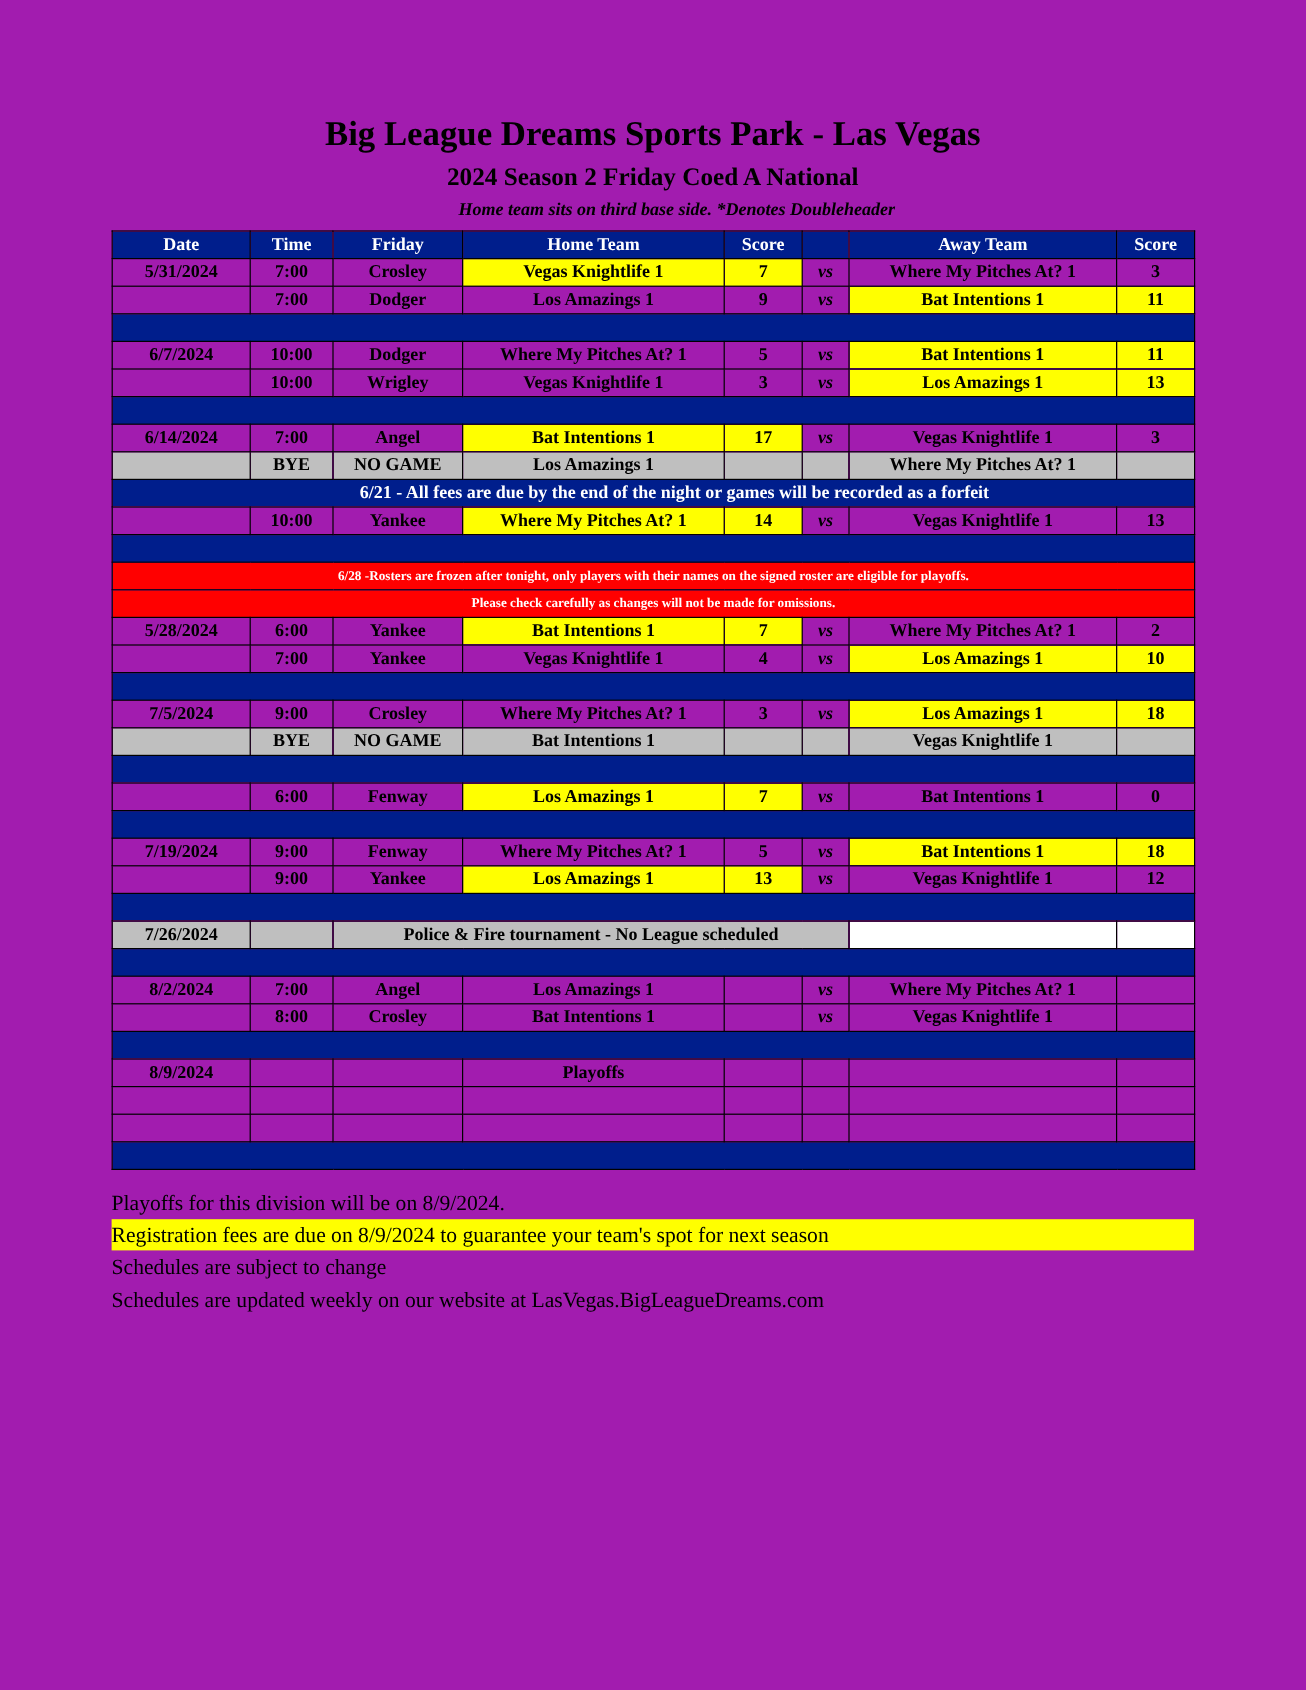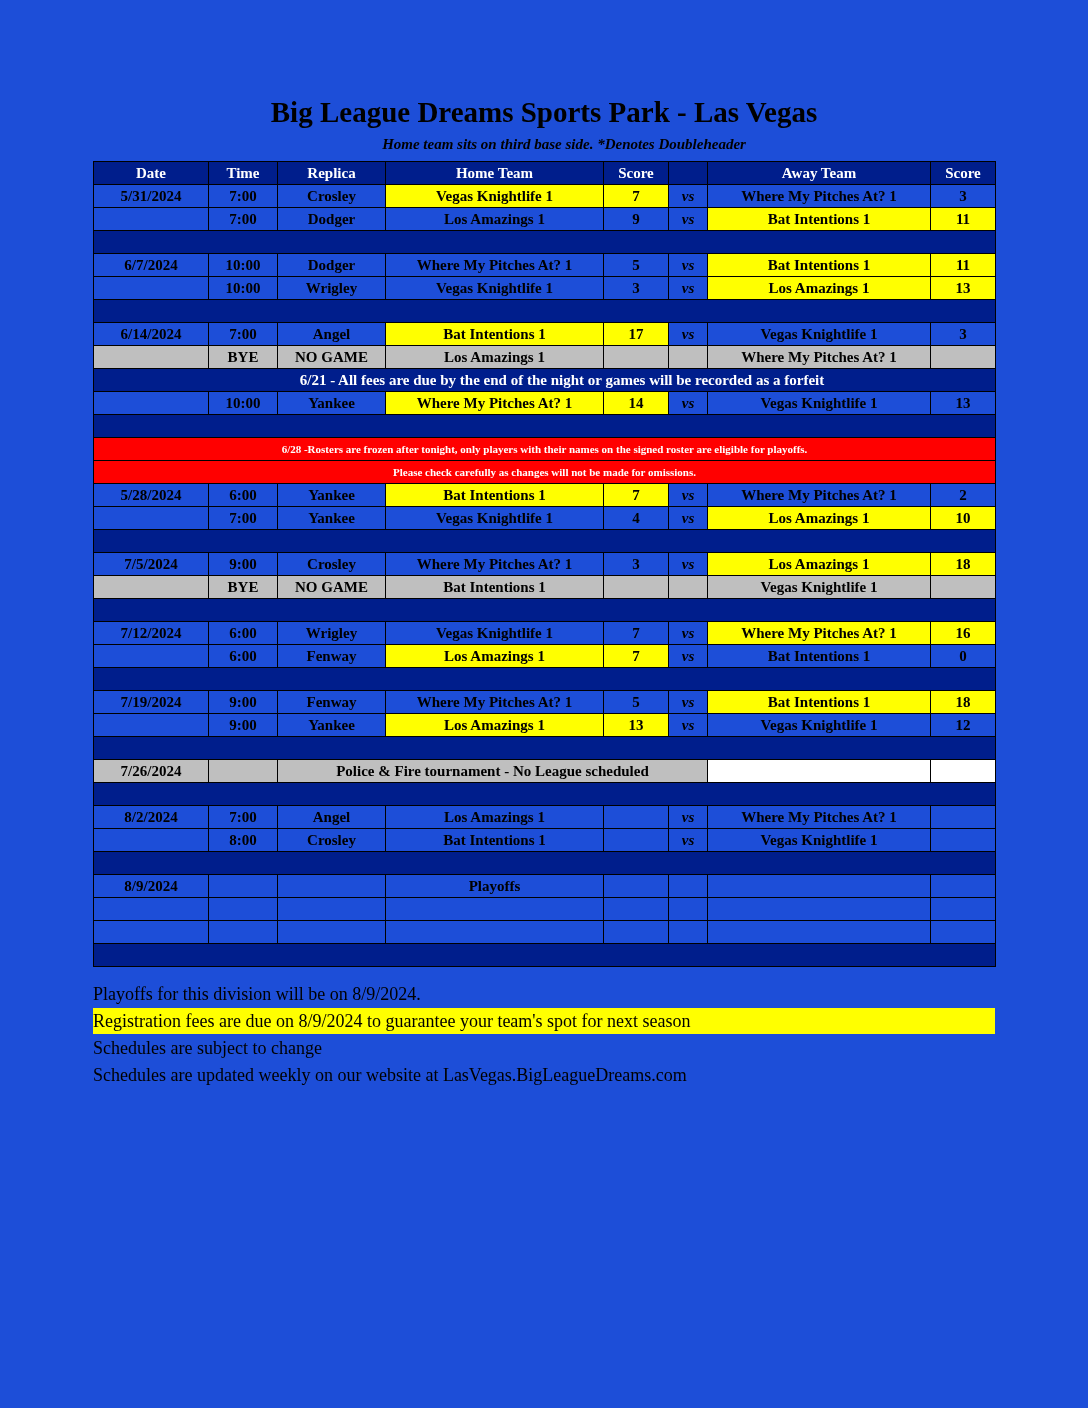--- a/index.html
+++ b/index.html
@@ -3,21 +3,21 @@
 <meta charset="utf-8">
 <style>
   :root{
     --navy:#001E8C;
     --red:#FF0000;
     --yellow:#FFFF00;
     --gray:#BFBFBF;
   }
   html,body{margin:0;padding:0;background:#fff;}
   body{width:1088px;height:1408px;font-family:"Liberation Serif",serif;color:#000;}
-  .page{position:relative;width:1088px;height:1408px;background:#1d4ed8;overflow:hidden;}
+  .page{position:relative;width:1088px;height:1408px;background:#a21caf;overflow:hidden;}
   .title{margin:96px 0 0 0;text-align:center;font-size:29px;font-weight:bold;}
   .subtitle{margin:6px 0 0 0;text-align:center;font-size:21px;font-weight:bold;}
   .note{margin:7px 0 8px 0;text-align:center;font-size:15px;font-weight:bold;font-style:italic;padding-left:40px;}
   table.sched{border-collapse:collapse;table-layout:fixed;margin:0 0 0 93px;width:902px;}
   table.sched th, table.sched td{
     border:1px solid #000;height:22px;padding:0 2px;
     text-align:center;vertical-align:middle;
     font-weight:bold;font-size:15px;line-height:20px;
     overflow:hidden;white-space:nowrap;
   }
@@ -31,38 +31,39 @@
   td.vs{font-style:italic;font-size:12px;}
   .footer{margin:14px 0 0 93px;width:902px;font-weight:normal;}
   .footer .line{font-size:18px;line-height:26px;margin:1px 0;}
   .footer .hl-line{background:var(--yellow);}
 </style>
 </head>
 <body>
 
 <div class="page">
   <div class="title">Big League Dreams Sports Park - Las Vegas</div>
+  <div class="subtitle">2024 Season 2 Friday Coed A National</div>
   <div class="note">Home team sits on third base side.  *Denotes Doubleheader</div>
 
   <table class="sched">
     <colgroup>
       <col style="width:115px">
         <col style="width:69px">
         <col style="width:108px">
         <col style="width:218px">
       <col style="width:65px">
         <col style="width:39px">
         <col style="width:223px">
         <col style="width:65px">
     </colgroup>
     <thead>
       <tr>
           <th>Date</th>
           <th>Time</th>
-          <th>Replica</th>
+          <th>Friday</th>
           <th>Home Team</th>
           <th>Score</th>
           <th></th>
           <th>Away Team</th>
           <th>Score</th>
         </tr>
     </thead>
     <tbody>
         <tr>
           <td>5/31/2024</td>
@@ -190,30 +191,20 @@
           <td>BYE</td>
           <td>NO GAME</td>
           <td>Bat Intentions 1</td>
           <td></td>
           <td></td>
           <td>Vegas Knightlife 1</td>
           <td></td>
         </tr>
         <tr class="sep">
           <td colspan="8"></td>
-        </tr>
-        <tr>
-          <td>7/12/2024</td>
-          <td>6:00</td>
-          <td>Wrigley</td>
-          <td>Vegas Knightlife 1</td>
-          <td>7</td>
-          <td class="vs">vs</td>
-          <td class="hl">Where My Pitches At? 1</td>
-          <td class="hl">16</td>
         </tr>
         <tr>
           <td></td>
           <td>6:00</td>
           <td>Fenway</td>
           <td class="hl">Los Amazings 1</td>
           <td class="hl">7</td>
           <td class="vs">vs</td>
           <td>Bat Intentions 1</td>
           <td>0</td>

